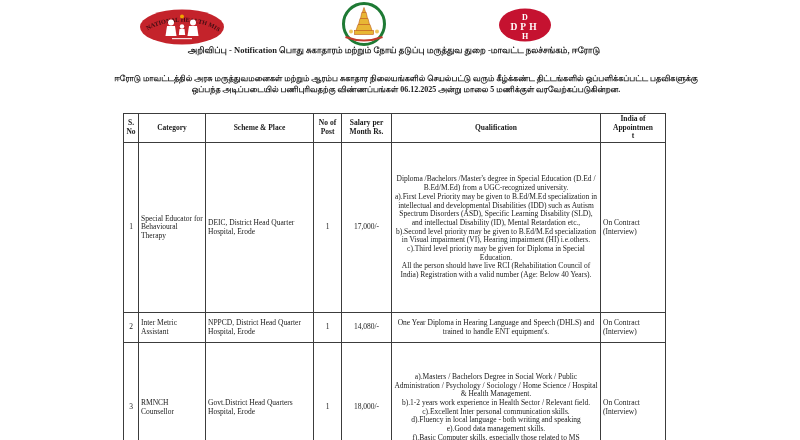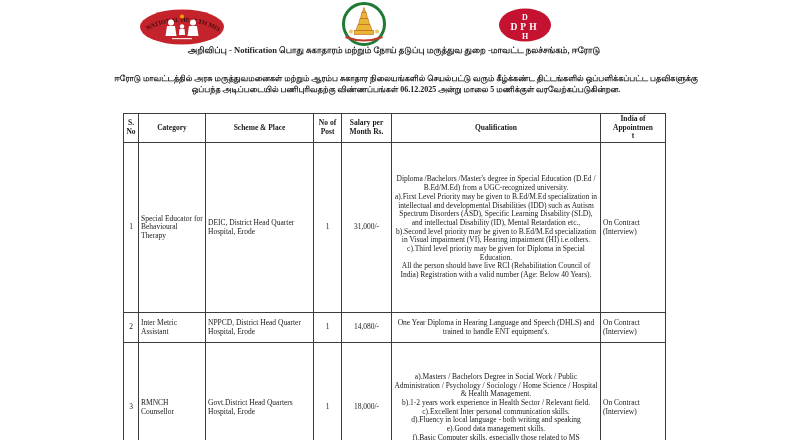--- a/index.html
+++ b/index.html
@@ -120,21 +120,21 @@
 Appointmen
 t</th>
       </tr>
     </thead>
     <tbody>
       <tr class="r1">
         <td class="c">1</td>
         <td>Special Educator for Behavioural Therapy</td>
         <td>DEIC, District Head Quarter Hospital, Erode</td>
         <td class="c">1</td>
-        <td class="c">31,000/-</td>
+        <td class="c">17,000/-</td>
         <td class="qual">Diploma /Bachelors /Master's degree in Special Education (D.Ed / B.Ed/M.Ed) from a UGC-recognized university.
 a).First Level Priority may be given to B.Ed/M.Ed specialization in intellectual and developmental Disabilities (IDD) such as Autism Spectrum Disorders (ASD), Specific Learning Disability (SLD), and intellectual Disability (ID), Mental Retardation etc.,
 b).Second level priority may be given to B.Ed/M.Ed specialization in Visual impairment (VI), Hearing impairment (HI) i.e.others.
 c).Third level priority may be given for Diploma in Special Education.
 All the person should have live RCI (Rehabilitation Council of India) Registration with a valid number (Age: Below 40 Years).</td>
         <td>On Contract (Interview)</td>
       </tr>
       <tr class="r2">
         <td class="c">2</td>
         <td>Inter Metric Assistant</td>

